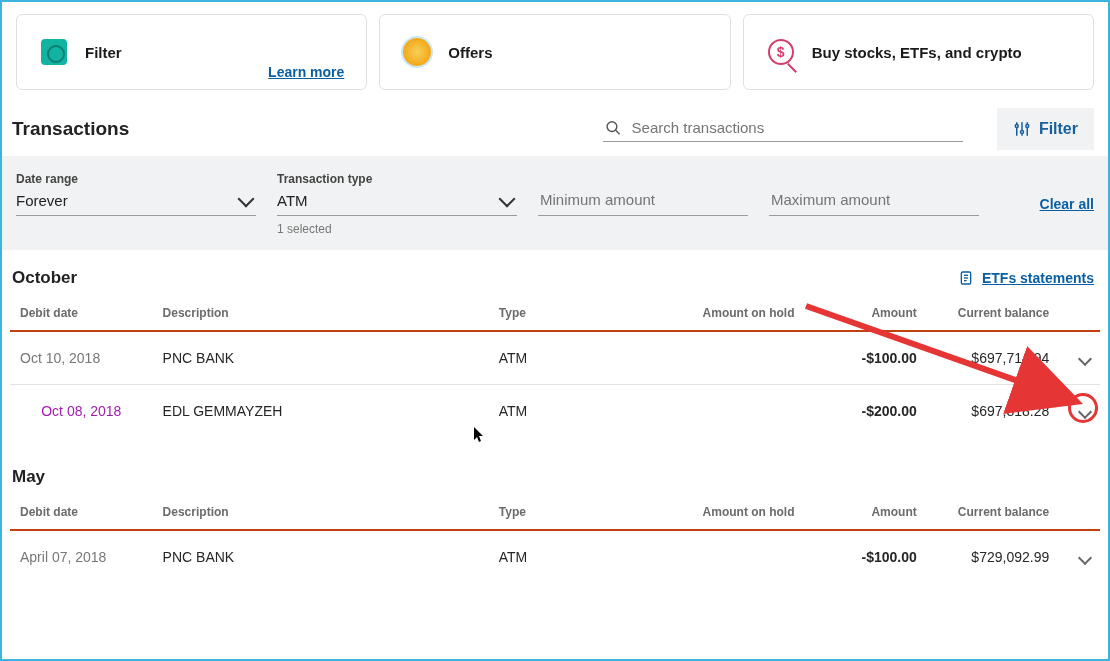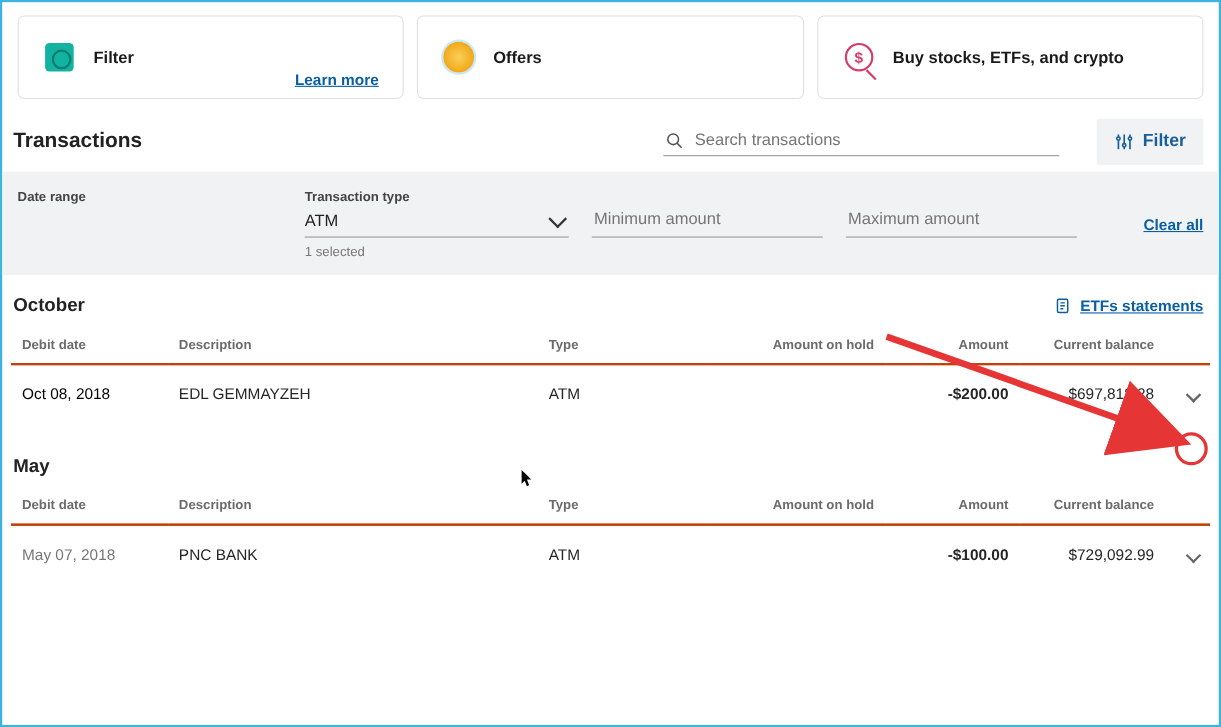--- a/index.html
+++ b/index.html
@@ -120,20 +120,24 @@
         <line x1="19" y1="3" x2="19" y2="21"></line>
         <circle cx="19" cy="8" r="2" fill="#fff"></circle>
       </svg>
     <span>Filter</span>
   </div>
 </div>
 
 <div class="filter-bar">
   <div class="filter-col" style="width:240px;">
     <div class="filter-label">Date range</div>
+    <div class="filter-value-row">
+      <span>Forever</span>
+      <span class="caret-down"></span>
+    </div>
   </div>
   <div class="filter-col" style="width:240px;">
     <div class="filter-label">Transaction type</div>
     <div class="filter-value-row">
       <span>ATM</span>
       <span class="caret-down"></span>
     </div>
     <div class="filter-sub">1 selected</div>
   </div>
   <div class="filter-col" style="width:210px; justify-content:flex-end; padding-top:16px;">
@@ -177,21 +181,30 @@
     <th>Description</th>
     <th>Type</th>
     <th class="r">Amount on hold</th>
     <th class="r">Amount</th>
     <th class="r">Current balance</th>
     <th></th>
   </tr>
     </thead>
   <tbody>
     <tr>
-      <td style="color:#000000;">Oct 08, 2018</td>
+      <td style="color:#777;">Oct 10, 2018</td>
+      <td>PNC BANK</td>
+      <td>ATM</td>
+      <td class="r"></td>
+      <td class="r amt-neg">-$100.00</td>
+      <td class="r">$697,714.94</td>
+      <td class="r"><span class="chev-wrap"><span class="chev"></span></span></td>
+    </tr>
+    <tr>
+      <td style="color:#a21caf;text-align:center;">Oct 08, 2018</td>
       <td>EDL GEMMAYZEH</td>
       <td>ATM</td>
       <td class="r"></td>
       <td class="r amt-neg">-$200.00</td>
       <td class="r">$697,818.28</td>
       <td class="r"><span class="chev-wrap"><span class="chev"></span></span></td>
     </tr>
   </tbody>
 </table>
 
@@ -214,21 +227,21 @@
     <th>Description</th>
     <th>Type</th>
     <th class="r">Amount on hold</th>
     <th class="r">Amount</th>
     <th class="r">Current balance</th>
     <th></th>
   </tr>
     </thead>
   <tbody>
     <tr>
-      <td style="color:#777;">May 07, 2018</td>
+      <td style="color:#777;">April 07, 2018</td>
       <td>PNC BANK</td>
       <td>ATM</td>
       <td class="r"></td>
       <td class="r amt-neg">-$100.00</td>
       <td class="r">$729,092.99</td>
       <td class="r"><span class="chev-wrap"><span class="chev"></span></span></td>
     </tr>
   </tbody>
 </table>
 

